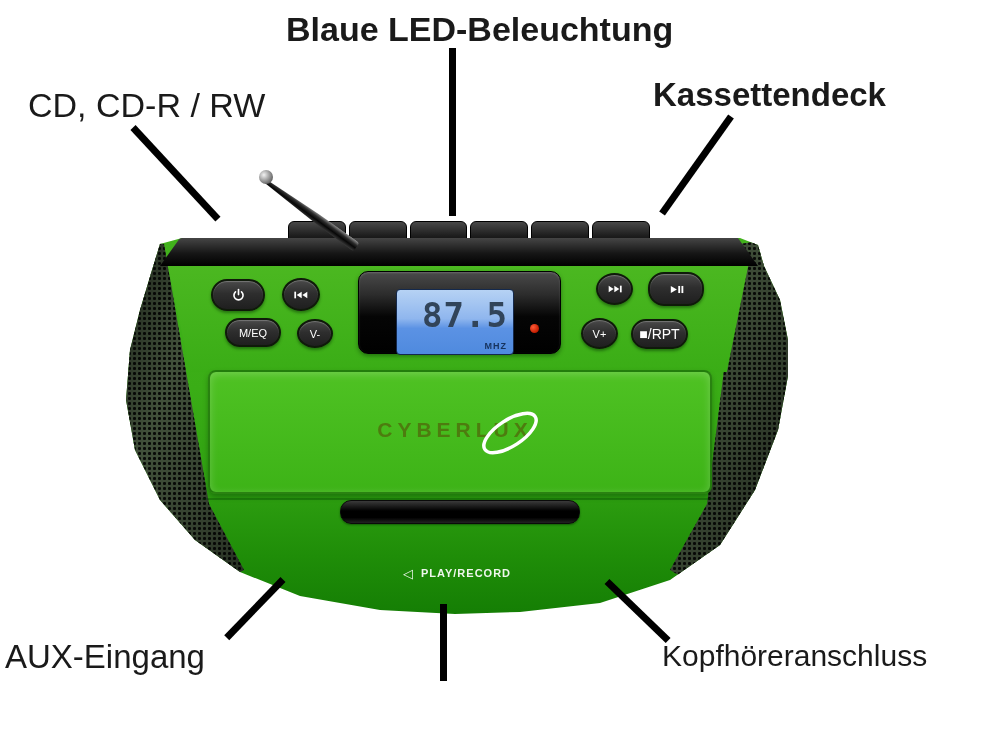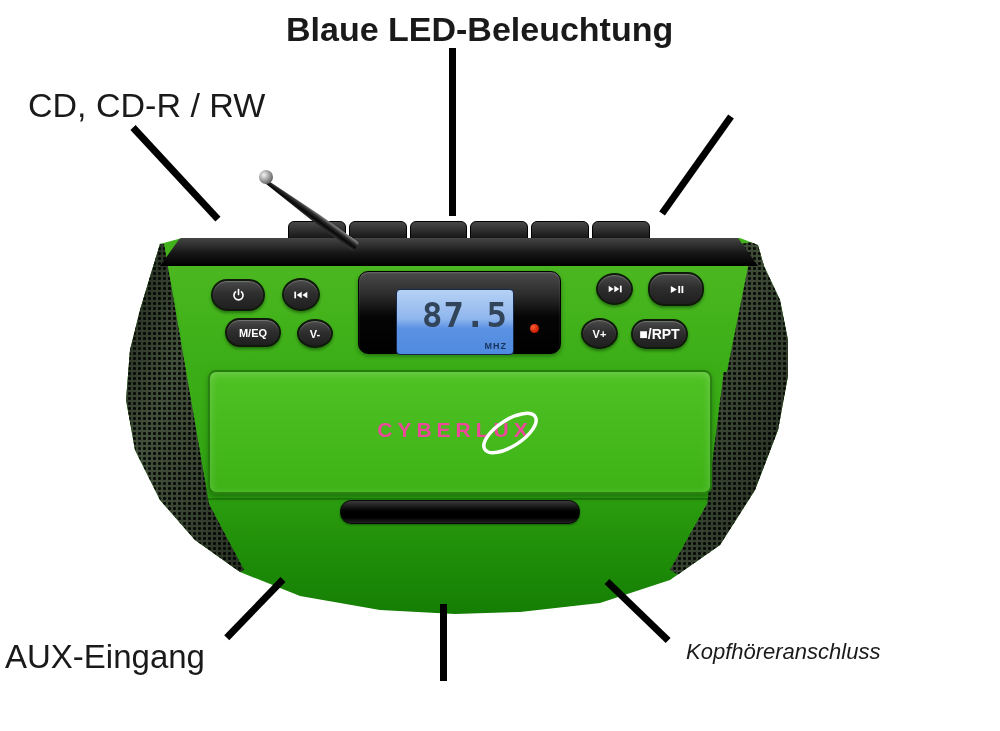--- a/index.html
+++ b/index.html
@@ -7,21 +7,21 @@
           font-family:"Liberation Sans", sans-serif;}
 
   
   .anno{position:absolute;color:#1a1a1a;white-space:nowrap;z-index:10;}
   .anno.hv{font-weight:600;}
   #lbl-top-center{left:286px;top:10px;font-size:34px;}
   #lbl-top-left{left:28px;top:86px;font-size:34px;text-align:right;}
   #lbl-top-right{left:653px;top:76px;font-size:33px;}
   #lbl-bottom-left{left:5px;top:638px;font-size:33px;}
   #lbl-bottom-center{left:338px;top:678px;font-size:35px;}
-  #lbl-bottom-right{left:686px;top:639px;font-size:22px;font-style:italic;}
+  #lbl-bottom-right{left:662px;top:639px;font-size:30px;}
 
   
   .line{position:absolute;height:7px;background:#000;transform-origin:0 50%;z-index:9;}
   .vline{position:absolute;width:7px;background:#000;z-index:9;}
   #ln-cd{left:133px;top:124px;width:125px;transform:rotate(47.2deg);}
   #ln-led{left:449px;top:48px;height:168px;}
   #ln-kassette{left:731px;top:113px;width:119px;transform:rotate(125.4deg);}
   #ln-aux{left:283px;top:576px;width:81px;transform:rotate(134deg);}
   #ln-usb{left:440px;top:604px;height:77px;}
   #ln-kopf{left:607px;top:578px;width:85px;transform:rotate(44deg);}
@@ -64,28 +64,28 @@
         box-shadow:inset 0 2px 8px rgba(255,255,255,.22),0 3px 5px rgba(0,45,0,.35);}
   .seam{position:absolute;left:90px;top:262px;width:512px;height:0;border-top:2px solid rgba(0,60,0,.32);}
   .cdslot{position:absolute;left:228px;top:264px;width:238px;height:22px;border-radius:11px;
         background:linear-gradient(180deg,#3a3a3a 0%,#000 45%,#000 75%,#222 100%);
         border:1px solid #0a0a0a;box-shadow:0 1px 2px rgba(0,40,0,.5);}
   .playrecord{position:absolute;left:240px;top:330px;width:210px;text-align:center;color:rgba(255,255,255,.93);
         font-size:11px;letter-spacing:1px;font-weight:bold;}
   .playrecord .tri{font-size:13px;font-weight:normal;margin-right:7px;vertical-align:-1px;}
 
   
-  .logo{position:absolute;left:360px;top:418px;width:190px;text-align:center;z-index:4;color:#ec4899;
+  .logo{position:absolute;left:360px;top:418px;width:190px;text-align:center;z-index:4;color:#4d7c0f;
         font-size:21px;font-weight:bold;letter-spacing:5px;}
   .swoosh{position:absolute;left:470px;top:406px;z-index:4;}
 
   
   .btn{position:absolute;z-index:4;display:flex;align-items:center;justify-content:center;
        background:linear-gradient(180deg,#4a4a4a 0%,#2e2e2e 45%,#1f1f1f 100%);
-       border:2px solid #0f1a0a;border-radius:16px;color:#fff;font-weight:bold;
+       border:2px solid #0f1a0a;border-radius:16px;color:#fff;font-weight:normal;
        box-shadow:0 2px 3px rgba(0,40,0,.45), inset 0 1px 1px rgba(255,255,255,.25);}
   .btn.round{border-radius:50%;}
   #btn-power{left:211px;top:279px;width:50px;height:28px;}
   #btn-prev{left:282px;top:278px;width:34px;height:29px;}
   #btn-meq{left:225px;top:318px;width:52px;height:25px;font-size:11px;}
   #btn-vdown{left:297px;top:319px;width:32px;height:25px;font-size:11px;}
   #btn-next{left:596px;top:273px;width:33px;height:28px;}
   #btn-play{left:648px;top:272px;width:52px;height:30px;}
   #btn-vup{left:581px;top:318px;width:33px;height:27px;font-size:11px;}
   #btn-rpt{left:631px;top:319px;width:53px;height:26px;font-size:14px;}
@@ -103,20 +103,21 @@
   .led{position:absolute;left:171px;top:52px;width:9px;height:9px;border-radius:50%;
         background:radial-gradient(circle at 35% 35%,#ff5a36,#c21d00 70%);}
 </style>
 </head>
 <body>
 
 <div class="canvas">
 
   <div class="anno hv" id="lbl-top-center">Blaue LED-Beleuchtung</div>
   <div class="anno" id="lbl-top-left">CD, CD-R / RW</div>
+  <div class="anno hv" id="lbl-top-right">Kassettendeck</div>
   <div class="anno" id="lbl-bottom-left">AUX-Eingang</div>
   <div class="anno" id="lbl-bottom-right">Kopfhöreranschluss</div>
 
   <div class="line" id="ln-cd"></div>
   <div class="vline" id="ln-led"></div>
   <div class="line" id="ln-kassette"></div>
   <div class="line" id="ln-aux"></div>
   <div class="vline" id="ln-usb"></div>
   <div class="line" id="ln-kopf"></div>
 
@@ -132,20 +133,23 @@
   <div class="antenna"></div>
   <div class="antenna-tip"></div>
 
   <div class="body">
     <div class="grille left"></div>
     <div class="grille right"></div>
     <div class="facepanel"></div>
     <div class="cddoor"></div>
     <div class="seam"></div>
     <div class="cdslot"></div>
+    <div class="playrecord">
+      <span class="tri">◁</span><span>PLAY/RECORD</span>
+    </div>
     <div class="bezel"></div>
   </div>
 
   <div class="logo">CYBERLUX</div>
   <svg class="swoosh" width="80" height="54" viewBox="0 0 80 54">
     <ellipse cx="40" cy="27" rx="30" ry="13" fill="none" stroke="#ffffff" stroke-width="3.5" transform="rotate(-33 40 27)"></ellipse>
   </svg>
 
   <div class="btn" id="btn-power">
     <svg width="15" height="15" viewBox="0 0 24 24">

